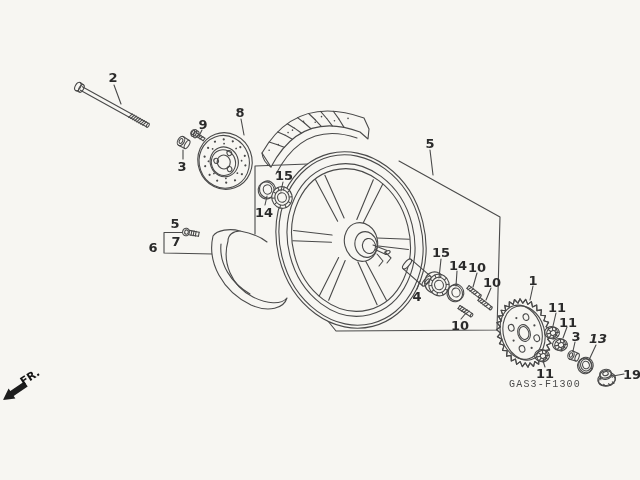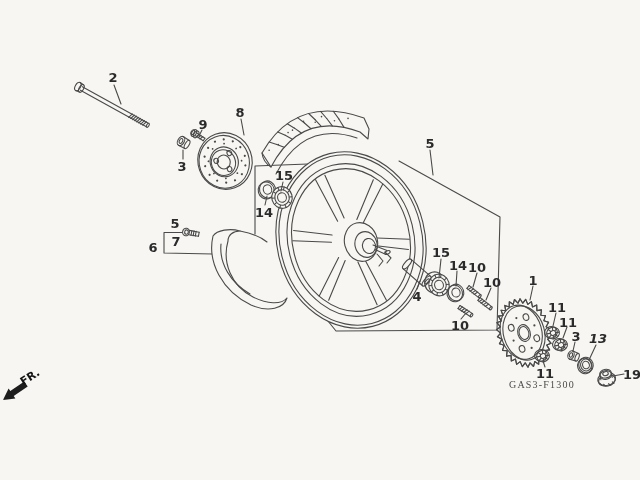--- a/index.html
+++ b/index.html
@@ -6,21 +6,21 @@
   .page{position:relative;width:640px;height:480px;background:var(--paper,#f7f6f2);
         overflow:hidden;font-family:"DejaVu Sans",sans-serif;}
   #art{position:absolute;left:0;top:0;}
   #art *{stroke:var(--ink,#4a4a4a);fill:none;stroke-width:1.1;stroke-linecap:round;stroke-linejoin:round;}
   #art .paper{fill:var(--paper,#f7f6f2);}
   #art .ink{fill:var(--ink,#4a4a4a);stroke:none;}
   #art .blk{fill:var(--marker,#1d1d1d);stroke:none;}
   #art .thin{stroke-width:0.9;}
   .callout{position:absolute;transform:translate(-50%,-50%);font-weight:700;
            font-size:13px;color:#2b2b2b;white-space:nowrap;}
-  .code{position:absolute;font-family:Liberation Serif, serif;font-size:10px;
+  .code{position:absolute;font-family:Liberation Mono, monospace;font-size:10px;
         letter-spacing:1.2px;color:#4a4a4a;white-space:nowrap;}
   .fr{position:absolute;transform:translate(-50%,-50%) rotate(-33deg);
       font-weight:700;font-size:11px;color:#141414;}
 </style>
 </head>
 <body>
 
 <div class="page">
 
   <svg id="art" width="640" height="480" viewBox="0 0 640 480">

